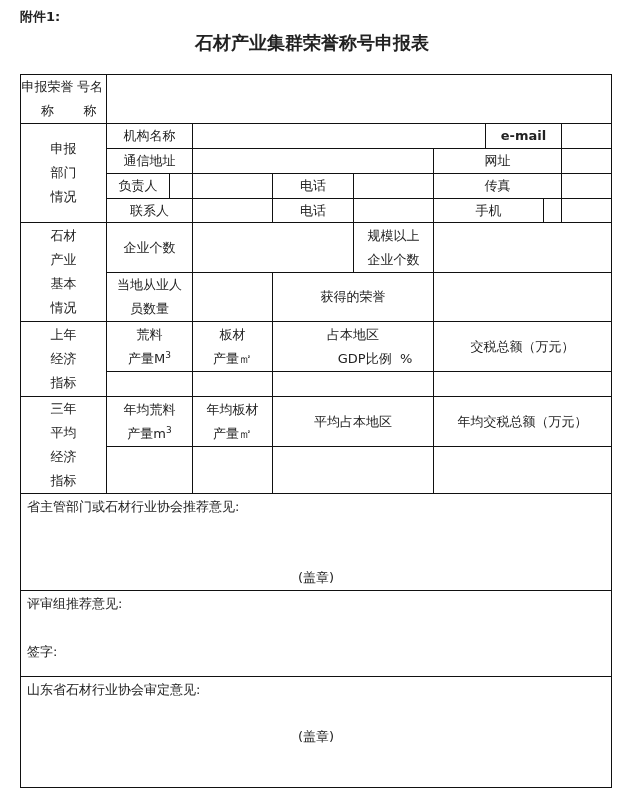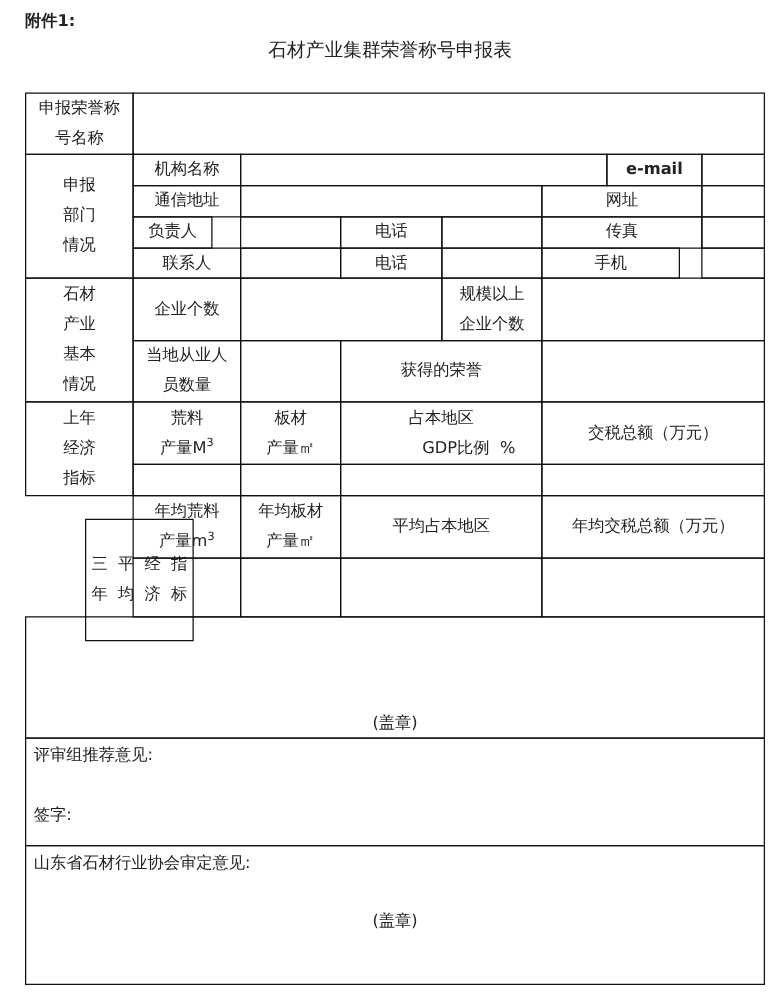--- a/index.html
+++ b/index.html
@@ -1,35 +1,35 @@
 <!DOCTYPE html>
 <html><head>
 <meta charset="utf-8">
 <style>
   html, body { margin:0; padding:0; background:#ffffff; }
   body { width:624px; height:801px; position:relative; overflow:hidden;
          font-family:"DejaVu Sans", "Liberation Sans", sans-serif; color:#222; }
   .attach { position:absolute; left:20px; top:8px; font-size:13px; font-weight:bold; }
-  .title { position:absolute; left:0; width:624px; top:31px; text-align:center; font-size:15px; font-weight:normal; }
+  .title { position:absolute; left:0; width:624px; top:31px; text-align:center; font-size:18px; font-weight:bold; }
   .c { position:absolute; box-sizing:border-box; border:1px solid #111; font-size:13px;
        display:flex; align-items:center; justify-content:center; text-align:center; line-height:24px; }
   .bold { font-weight:bold; }
   .sup { font-size:9px; vertical-align:super; line-height:0; }
   .opinion { position:absolute; box-sizing:border-box; border:1px solid #111; font-size:13px; }
   .opinion .lbl { position:absolute; left:6px; top:4px; }
   .opinion .seal { position:absolute; left:0; width:100%; text-align:center; }
   .opinion .sign { position:absolute; left:6px; }
 </style>
 </head>
 <body>
 
 <div class="attach">附件1:</div>
 <div class="title">石材产业集群荣誉称号申报表</div>
 
-<div class="c" style="left:20px;top:74px;width:87px;height:50px;flex-direction:column;">
+<div class="c" style="left:20px;top:74px;width:87px;height:50px;">
   <span>申报荣誉称</span>
   <span>号名称</span>
 </div>
 <div class="c" style="left:106px;top:74px;width:506px;height:50px;"></div>
 
 <div class="c" style="left:20px;top:123px;width:87px;height:100px;flex-direction:column;">
   <span>申报</span>
   <span>部门</span>
   <span>情况</span>
 </div>
@@ -95,21 +95,21 @@
 <div class="c" style="left:272px;top:321px;width:162px;height:51px;flex-direction:column;">
   <span>占本地区</span>
   <span style="white-space:pre;margin-left:44px;">GDP比例  %</span>
 </div>
 <div class="c" style="left:433px;top:321px;width:179px;height:51px;">交税总额（万元）</div>
 <div class="c" style="left:106px;top:371px;width:87px;height:26px;"></div>
 <div class="c" style="left:192px;top:371px;width:81px;height:26px;"></div>
 <div class="c" style="left:272px;top:371px;width:162px;height:26px;"></div>
 <div class="c" style="left:433px;top:371px;width:179px;height:26px;"></div>
 
-<div class="c" style="left:20px;top:415px;width:87px;height:98px;margin-left:48px;">
+<div class="c" style="left:20px;top:396px;width:87px;height:98px;flex-direction:column;">
   <span>三年</span>
   <span>平均</span>
   <span>经济</span>
   <span>指标</span>
 </div>
 <div class="c" style="left:106px;top:396px;width:87px;height:51px;flex-direction:column;">
   <span>年均荒料</span>
   <span><span>产量m</span><span class="sup">3</span></span>
 </div>
 <div class="c" style="left:192px;top:396px;width:81px;height:51px;flex-direction:column;">
@@ -119,20 +119,21 @@
 <div class="c" style="left:272px;top:396px;width:162px;height:51px;flex-direction:column;">
   <span>平均占本地区</span>
 </div>
 <div class="c" style="left:433px;top:396px;width:179px;height:51px;">年均交税总额（万元）</div>
 <div class="c" style="left:106px;top:446px;width:87px;height:48px;"></div>
 <div class="c" style="left:192px;top:446px;width:81px;height:48px;"></div>
 <div class="c" style="left:272px;top:446px;width:162px;height:48px;"></div>
 <div class="c" style="left:433px;top:446px;width:179px;height:48px;"></div>
 
 <div class="opinion" style="left:20px;top:493px;width:592px;height:98px;">
+  <span class="lbl">省主管部门或石材行业协会推荐意见:</span>
   <span class="seal" style="top:75px;">(盖章)</span>
 </div>
 
 <div class="opinion" style="left:20px;top:590px;width:592px;height:87px;text-decoration:underline;">
   <span class="lbl">评审组推荐意见:</span>
   <span class="sign" style="top:52px;text-align:right;">签字:</span>
 </div>
 
 <div class="opinion" style="left:20px;top:676px;width:592px;height:112px;">
   <span class="lbl">山东省石材行业协会审定意见:</span>

